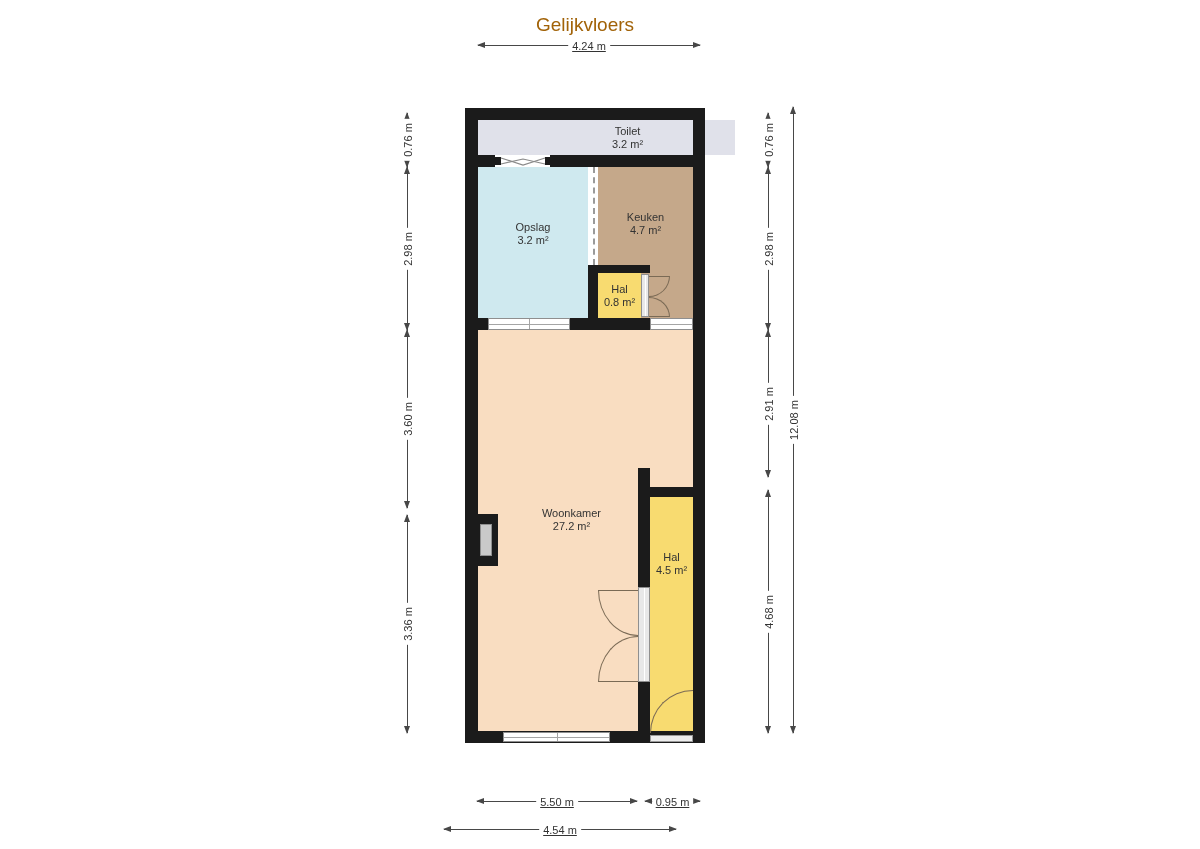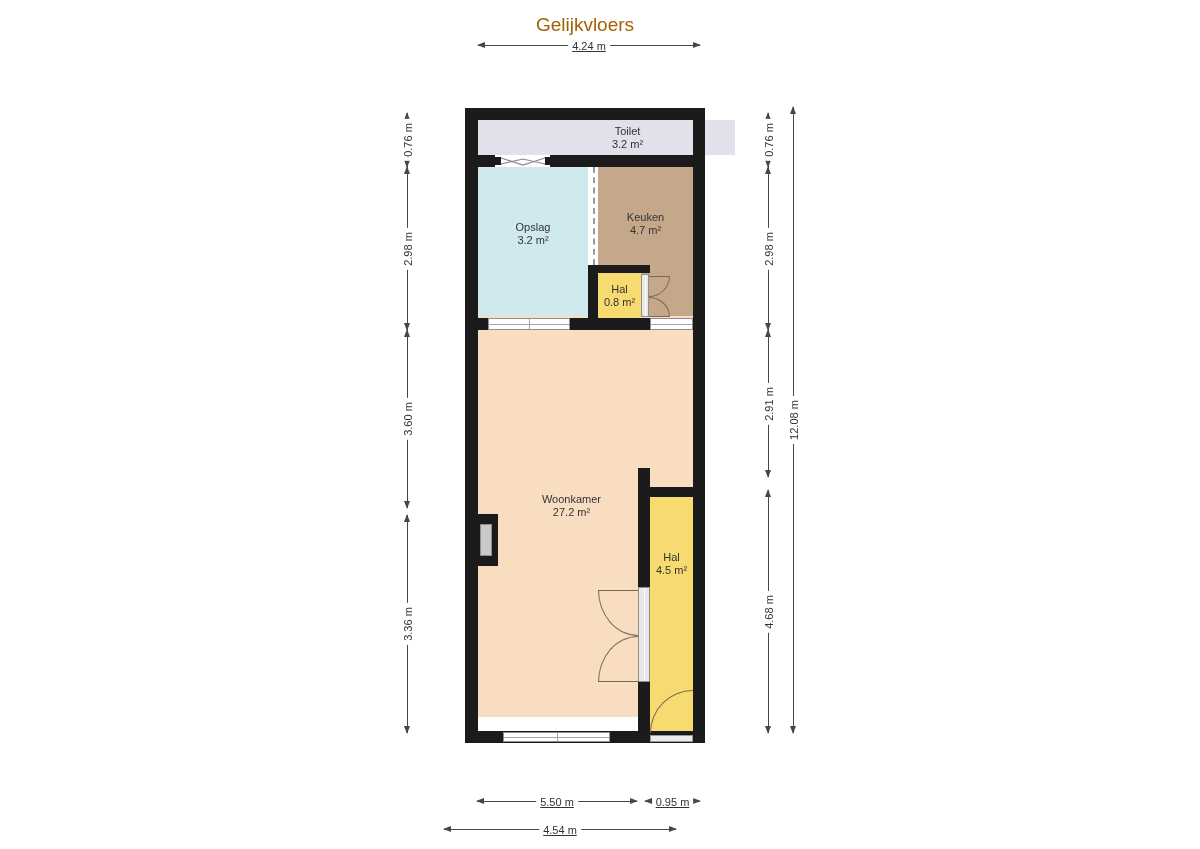--- a/index.html
+++ b/index.html
@@ -58,21 +58,21 @@
     </div>
   </div>
 
   <div class="room" style="left: 598px; top: 167px; width: 95px; height: 151px; background-color: rgb(197, 168, 138);">
     <div class="rlabel" style="margin-top:-38px;">
       <div>Keuken</div>
         <div>4.7 m²</div>
     </div>
   </div>
 
-  <div class="room" style="left: 478px; top: 316px; width: 215px; height: 401px; background-color: rgb(249, 221, 193);">
+  <div class="room" style="left: 478px; top: 330px; width: 215px; height: 401px; background-color: rgb(249, 221, 193);">
     <div class="rlabel" style="margin-right:28px;margin-bottom:22px;">
       <div>Woonkamer</div>
         <div>27.2 m²</div>
     </div>
   </div>
 
   <div class="room" style="left: 650px; top: 497px; width: 43px; height: 234px; background-color: rgb(248, 219, 112);">
     <div class="rlabel" style="margin-bottom:100px;">
       <div>Hal</div>
         <div>4.5 m²</div>

